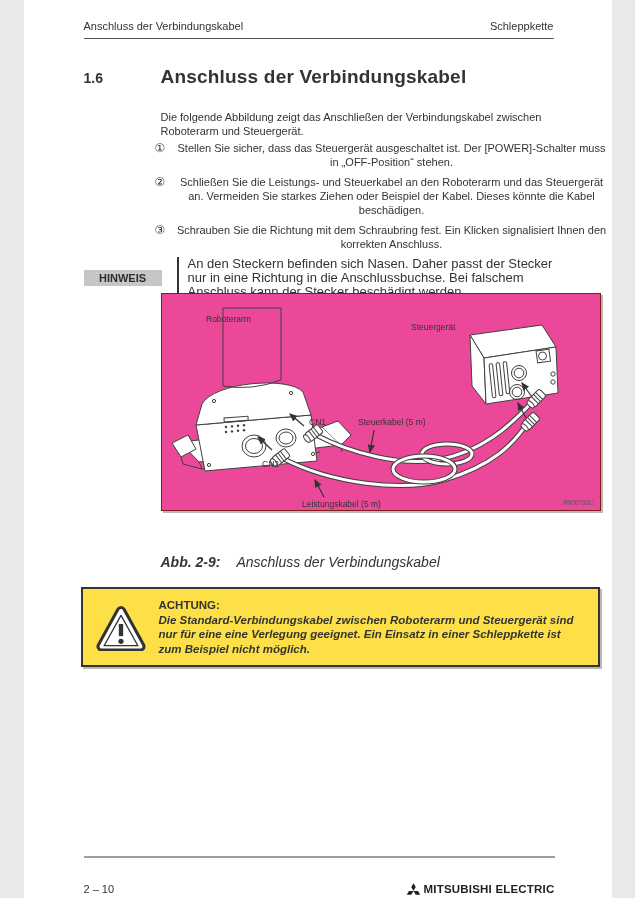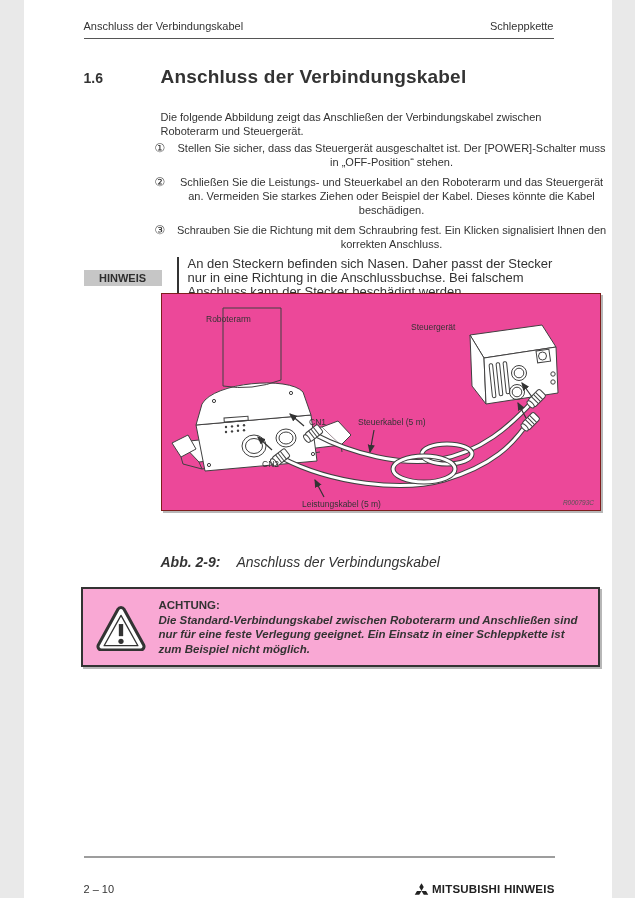--- a/index.html
+++ b/index.html
@@ -30,21 +30,21 @@
   .note-text{font-size:13px; line-height:14px; margin-left:9px; width:432px;}
   .figure{
     position:absolute; left:137px; top:293px; width:438px; height:216px;
     border:1px solid #7f1d1d; box-shadow:2px 2px 0 #b7b7b7; background:#ec4899;
   }
   .figure svg{display:block;}
   .caption{position:absolute; left:137px; top:521px; font-size:14px; font-style:italic; display:flex;margin-top:33px;}
   .caption-label{font-weight:bold; margin-right:16px;}
   .warn{
     position:absolute; left:57px; top:587px; width:519px; box-sizing:border-box;
-    border:2px solid #333; box-shadow:2px 2px 0 #b7b7b7; background:#f9a8d4;
+    border:2px solid #333; box-shadow:2px 2px 0 #b7b7b7; background:#fde047;
     display:flex; align-items:center; padding:9px 8px 9px 0; min-height:78px;
   }
   .warn-icon{flex:none; width:76px; display:flex; justify-content:center; align-items:center;}
   .warn-body{font-size:11.5px; line-height:14.5px; padding-right:4px;}
   .warn-title{font-weight:bold;}
   .warn-text{font-weight:bold; font-style:italic;}
   .ftr{
     position:absolute; left:60px; right:57px; top:856px;
     border-top:2px solid #9d9d9d; padding-top:24px;
     display:flex; justify-content:space-between; align-items:center;
@@ -230,29 +230,29 @@
     <span class="warn-icon">
       <svg width="52" height="47" viewBox="0 0 60 54">
         <path d="M26.5,6 a4,4 0 0 1 7,0 L56,47 a4,4 0 0 1 -3.5,6 L7.5,53 a4,4 0 0 1 -3.5,-6 Z" fill="#fff" stroke="#333" stroke-width="3.5" stroke-linejoin="round"></path>
         <path d="M30,13 L49.5,48 L10.5,48 Z" fill="none" stroke="#333" stroke-width="1.5" stroke-linejoin="round"></path>
         <line x1="30" y1="23" x2="30" y2="37" stroke="#333" stroke-width="5"></line>
         <circle cx="30" cy="43" r="3" fill="#333"></circle>
       </svg>
     </span>
     <span class="warn-body">
       <span class="warn-title">ACHTUNG:</span><br>
-      <span class="warn-text">Die Standard-Verbindungskabel zwischen Roboterarm und Anschließen sind nur für eine feste Verlegung geeignet. Ein Einsatz in einer Schleppkette ist zum Beispiel nicht möglich.</span>
+      <span class="warn-text">Die Standard-Verbindungskabel zwischen Roboterarm und Steuergerät sind nur für eine eine Verlegung geeignet. Ein Einsatz in einer Schleppkette ist zum Beispiel nicht möglich.</span>
     </span>
   </div>
 
   <div class="ftr">
     <span class="ftr-page">2 – 10</span>
     <span class="brand">
       <svg width="15" height="14" viewBox="0 0 20 17.6">
         <polygon points="10,1 13,6.2 10,11.4 7,6.2" fill="#222"></polygon>
         <polygon points="10,11.4 16,11.4 19,16.6 13,16.6" fill="#222"></polygon>
         <polygon points="10,11.4 4,11.4 1,16.6 7,16.6" fill="#222"></polygon>
       </svg>
-      <span class="brand-name">MITSUBISHI HINWEIS</span>
+      <span class="brand-name">MITSUBISHI ELECTRIC</span>
     </span>
   </div>
 
 </div>
 
 </body></html>

